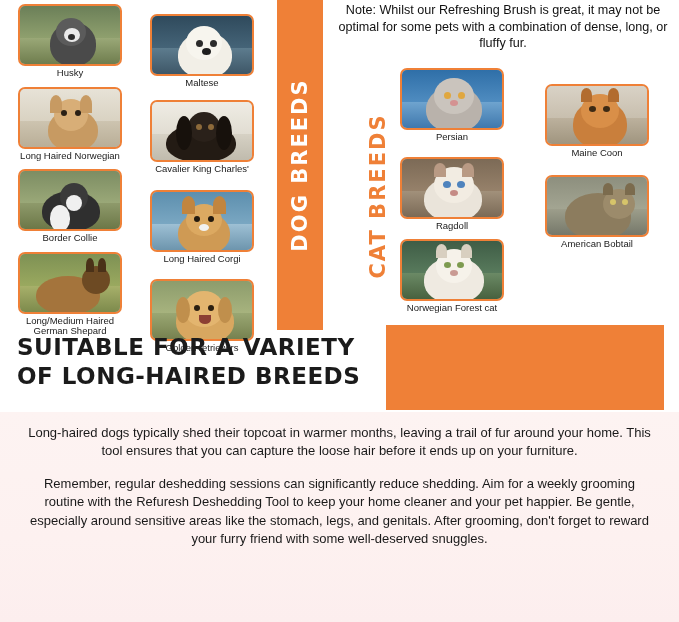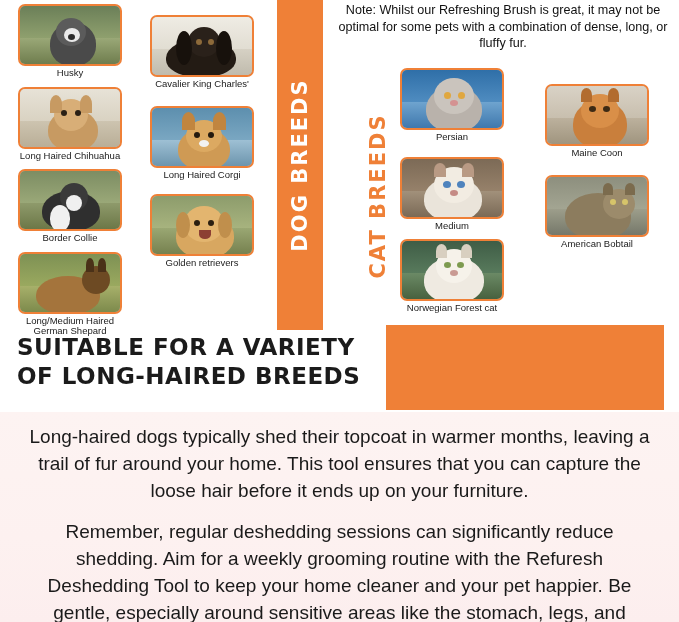--- a/index.html
+++ b/index.html
@@ -140,21 +140,21 @@
     text-align: center;
     font-family: "DejaVu Sans", sans-serif;
     font-weight: bold;
     font-size: 19px;
     color: #1b1b1b;
     letter-spacing: 0.2px;
   }
   .body-para {
     margin: 12px 26px 0 26px;
     text-align: center;
-    font-size: 19px;
+    font-size: 13px;
     line-height: 1.42;
     color: #1a1a1a;
   }
   #para2 { margin-top: 14px; }
 
   .caption-2line { line-height: 1.1; }
 </style>
 </head>
 <body>
 
@@ -193,21 +193,21 @@
         <div class="pet-photo">
           <div class="sky" style="background:linear-gradient(180deg,#e7e2d7,#d9d2c2)"></div>
           <div class="ground" style="background:linear-gradient(180deg,#cdc4b0,#b9ae97)"></div>
           <div class="body" style="left:28px;top:20px;width:50px;height:42px;background:#c79a62"></div>
           <div class="head" style="left:34px;top:10px;width:34px;height:32px;background:#d8ae77"></div>
           <div class="head" style="left:30px;top:6px;width:12px;height:18px;background:#c79a62;border-radius:50% 50% 0 0"></div>
           <div class="head" style="left:60px;top:6px;width:12px;height:18px;background:#c79a62;border-radius:50% 50% 0 0"></div>
           <div class="head" style="left:41px;top:21px;width:6px;height:6px;background:#2a2015"></div>
           <div class="head" style="left:55px;top:21px;width:6px;height:6px;background:#2a2015"></div>
         </div>
-        <div class="pet-caption">Long Haired Chihuahua</div>
+        <div class="pet-caption">Long Haired Norwegian</div>
       </div>
 
       <div class="pet-card">
         <div class="pet-photo">
           <div class="sky" style="background:linear-gradient(180deg,#7d8d63,#9aa878)"></div>
           <div class="ground" style="background:linear-gradient(180deg,#8e9a6b,#6c7747)"></div>
           <div class="body" style="left:22px;top:20px;width:58px;height:40px;background:#2f2f2f"></div>
           <div class="head" style="left:40px;top:12px;width:28px;height:28px;background:#3a3a3a"></div>
           <div class="head" style="left:46px;top:24px;width:16px;height:16px;background:#f0f0f0"></div>
           <div class="body" style="left:30px;top:34px;width:20px;height:26px;background:#f0f0f0"></div>
@@ -224,20 +224,32 @@
           <div class="head" style="left:66px;top:4px;width:8px;height:14px;background:#4a3118;border-radius:50% 50% 0 0"></div>
           <div class="head" style="left:78px;top:4px;width:8px;height:14px;background:#4a3118;border-radius:50% 50% 0 0"></div>
         </div>
         <div class="pet-caption caption-2line">Long/Medium Haired German Shepard</div>
       </div>
 
     </div>
 
     <div class="grid" id="dog-col-b">
 
+      <div class="pet-card" style="margin-top:10px">
+        <div class="pet-photo">
+          <div class="sky" style="background:linear-gradient(180deg,#2f4a5c,#456478)"></div>
+          <div class="ground" style="background:linear-gradient(180deg,#5d7c8e,#3e5767)"></div>
+          <div class="body" style="left:26px;top:16px;width:54px;height:46px;background:#f2efe7"></div>
+          <div class="head" style="left:34px;top:10px;width:36px;height:34px;background:#f7f5ee"></div>
+          <div class="head" style="left:44px;top:24px;width:7px;height:7px;background:#2b2b2b"></div>
+          <div class="head" style="left:58px;top:24px;width:7px;height:7px;background:#2b2b2b"></div>
+          <div class="head" style="left:50px;top:32px;width:9px;height:7px;background:#1f1f1f"></div>
+        </div>
+        <div class="pet-caption">Maltese</div>
+      </div>
 
       <div class="pet-card" style="margin-top:11px">
         <div class="pet-photo">
           <div class="sky" style="background:linear-gradient(180deg,#efece4,#e1ddd2)"></div>
           <div class="ground" style="background:linear-gradient(180deg,#d6d1c4,#c0bbad)"></div>
           <div class="body" style="left:14px;top:22px;width:70px;height:38px;background:#231b14"></div>
           <div class="head" style="left:36px;top:10px;width:32px;height:30px;background:#2a211a"></div>
           <div class="head" style="left:24px;top:14px;width:16px;height:34px;background:#17110c;border-radius:50%"></div>
           <div class="head" style="left:64px;top:14px;width:16px;height:34px;background:#17110c;border-radius:50%"></div>
           <div class="head" style="left:44px;top:22px;width:6px;height:6px;background:#8d6a3a"></div>
@@ -298,21 +310,21 @@
           <div class="sky" style="background:linear-gradient(180deg,#7c6a56,#96816a)"></div>
           <div class="ground" style="background:linear-gradient(180deg,#a2917b,#7a6a56)"></div>
           <div class="body" style="left:22px;top:18px;width:58px;height:44px;background:#eae4da"></div>
           <div class="head" style="left:32px;top:8px;width:40px;height:36px;background:#f2ece2"></div>
           <div class="head" style="left:32px;top:4px;width:12px;height:14px;background:#b99a84;border-radius:50% 50% 0 0"></div>
           <div class="head" style="left:60px;top:4px;width:12px;height:14px;background:#b99a84;border-radius:50% 50% 0 0"></div>
           <div class="head" style="left:41px;top:22px;width:8px;height:7px;background:#4f83bd"></div>
           <div class="head" style="left:55px;top:22px;width:8px;height:7px;background:#4f83bd"></div>
           <div class="head" style="left:48px;top:31px;width:8px;height:6px;background:#c58b85"></div>
         </div>
-        <div class="pet-caption">Medium</div>
+        <div class="pet-caption">Ragdoll</div>
       </div>
 
       <div class="pet-card" style="margin-top:4px">
         <div class="pet-photo">
           <div class="sky" style="background:linear-gradient(180deg,#3f5d46,#587a5c)"></div>
           <div class="ground" style="background:linear-gradient(180deg,#6b8a66,#48613f)"></div>
           <div class="body" style="left:22px;top:16px;width:60px;height:46px;background:#efeae1"></div>
           <div class="head" style="left:34px;top:8px;width:36px;height:34px;background:#f6f2ea"></div>
           <div class="head" style="left:34px;top:3px;width:11px;height:14px;background:#d8cfc0;border-radius:50% 50% 0 0"></div>
           <div class="head" style="left:59px;top:3px;width:11px;height:14px;background:#d8cfc0;border-radius:50% 50% 0 0"></div>

